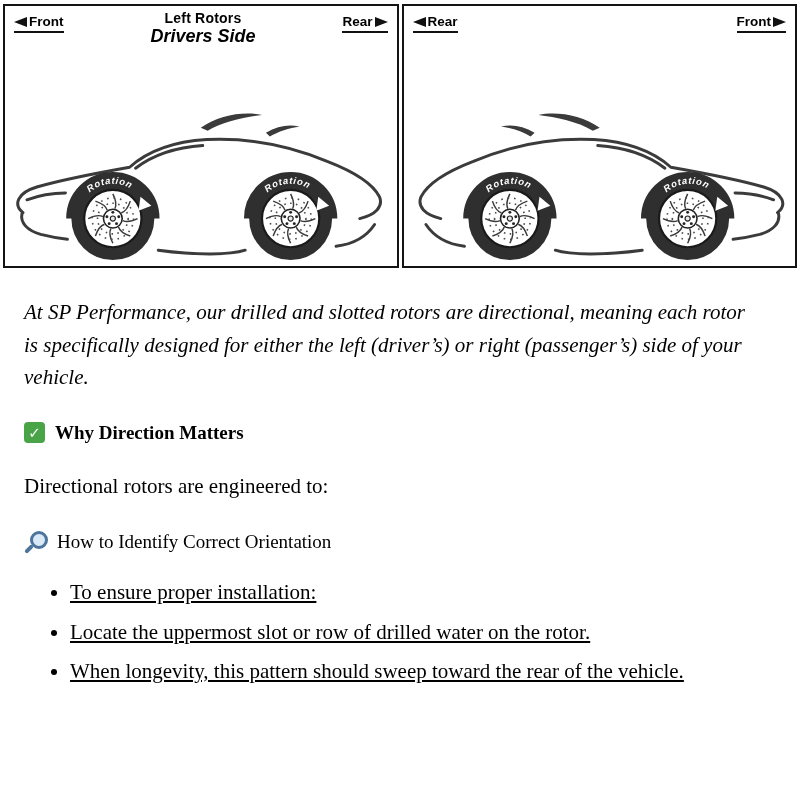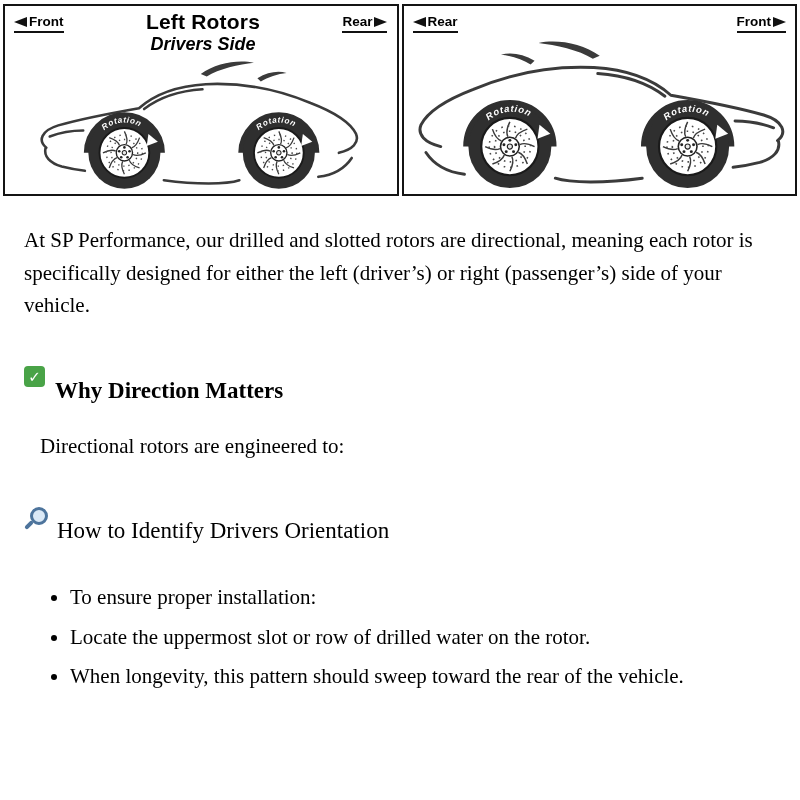--- a/index.html
+++ b/index.html
@@ -1,41 +1,41 @@
 <!DOCTYPE html>
 <html><head>
 <meta charset="utf-8">
 <style>
   html,body{margin:0;padding:0;background:#fff;}
   body{width:800px;font-family:"Liberation Serif",serif;color:#000;}
 
   
   .diagram{display:flex;gap:3px;padding:4px 3px 0 3px;box-sizing:border-box;}
-  .panel{flex:1;border:2px solid #141414;height:192px;box-sizing:border-box;background:#fff;overflow:hidden;display:flex;flex-direction:column;}
+  .panel{flex:1;border:2px solid #141414;height:264px;box-sizing:border-box;background:#fff;overflow:hidden;display:flex;flex-direction:column;}
   .panel-header{display:flex;justify-content:space-between;align-items:flex-start;padding:6px 9px 0 9px;font-family:"Liberation Sans",sans-serif;}
   .dir{display:flex;align-items:center;gap:2px;border-bottom:2.5px solid #111;padding-bottom:2px;font-weight:bold;font-size:13.5px;margin-top:2px;}
   .tri{width:0;height:0;border-top:5px solid transparent;border-bottom:5px solid transparent;}
   .tri-left{border-right:13px solid #111;}
   .tri-right{border-left:13px solid #111;}
   .titlewrap{text-align:center;margin-top:-2px;}
-  .ptitle{font-size:21px;font-weight:bold;letter-spacing:.2px;}
+  .ptitle{font-size:14px;font-weight:bold;letter-spacing:.2px;}
   .psub{font-size:18px;font-weight:bold;font-style:italic;margin-top:0;}
   .car-svg{display:block;width:100%;margin-top:auto;}
 
   
   .content{padding:16px 26px 30px 24px;font-size:21px;}
-  .intro{line-height:1.55;max-width:740px;margin:12px 0 0;}
+  .intro{line-height:1.55;max-width:740px;margin:12px 0 0;font-style:italic;}
   .hrow{display:flex;align-items:center;gap:10px;margin:28px 0 0;}
-  .htext{font-size:23px;font-weight:bold;margin-top:28px;}
+  .htext{font-size:19px;font-weight:bold;}
   .hrow.normal .htext{font-weight:normal;}
   .check-icon{width:21px;height:21px;border-radius:4px;background:#49a347;display:inline-flex;align-items:center;justify-content:center;color:#fff;font-size:15px;font-weight:bold;font-family:"DejaVu Sans",sans-serif;flex:0 0 auto;}
   .mag-icon{position:relative;width:23px;height:23px;display:inline-block;flex:0 0 auto;}
   .mag-glass{position:absolute;top:1px;left:6px;width:12px;height:12px;border:3px solid #4d749c;border-radius:50%;background:#dbe9f6;box-sizing:content-box;}
   .mag-handle{position:absolute;width:10px;height:4px;background:#4d749c;border-radius:2px;transform:rotate(-45deg);left:0px;top:17px;}
-  .lead{line-height:1.55;margin:26px 16px 0;}
+  .lead{line-height:1.55;margin:26px 0 0;}
   ul{margin:16px 0 0;padding-left:46px;}
   li{margin:0 0 8px;line-height:1.5;max-width:700px;}
 </style>
 </head>
 <body>
 
 <div class="diagram">
 
   <div class="panel">
     <div class="panel-header">
@@ -163,22 +163,22 @@
   </div>
 
   <p class="lead">Directional rotors are engineered to:</p>
 
 
   <div class="hrow normal">
     <span class="mag-icon">
       <span class="mag-glass"></span>
       <span class="mag-handle"></span>
     </span>
-    <span class="htext">How to Identify Drivers Orientation</span>
+    <span class="htext">How to Identify Correct Orientation</span>
   </div>
 
-  <ul style="margin-top:38px;">
+  <ul style="margin-top:24px;text-decoration:underline;">
     <li>To ensure proper installation:</li>
     <li>Locate the uppermost slot or row of drilled water on the rotor.</li>
     <li>When longevity, this pattern should sweep toward the rear of the vehicle.</li>
   </ul>
 
 </div>
 
 </body></html>

